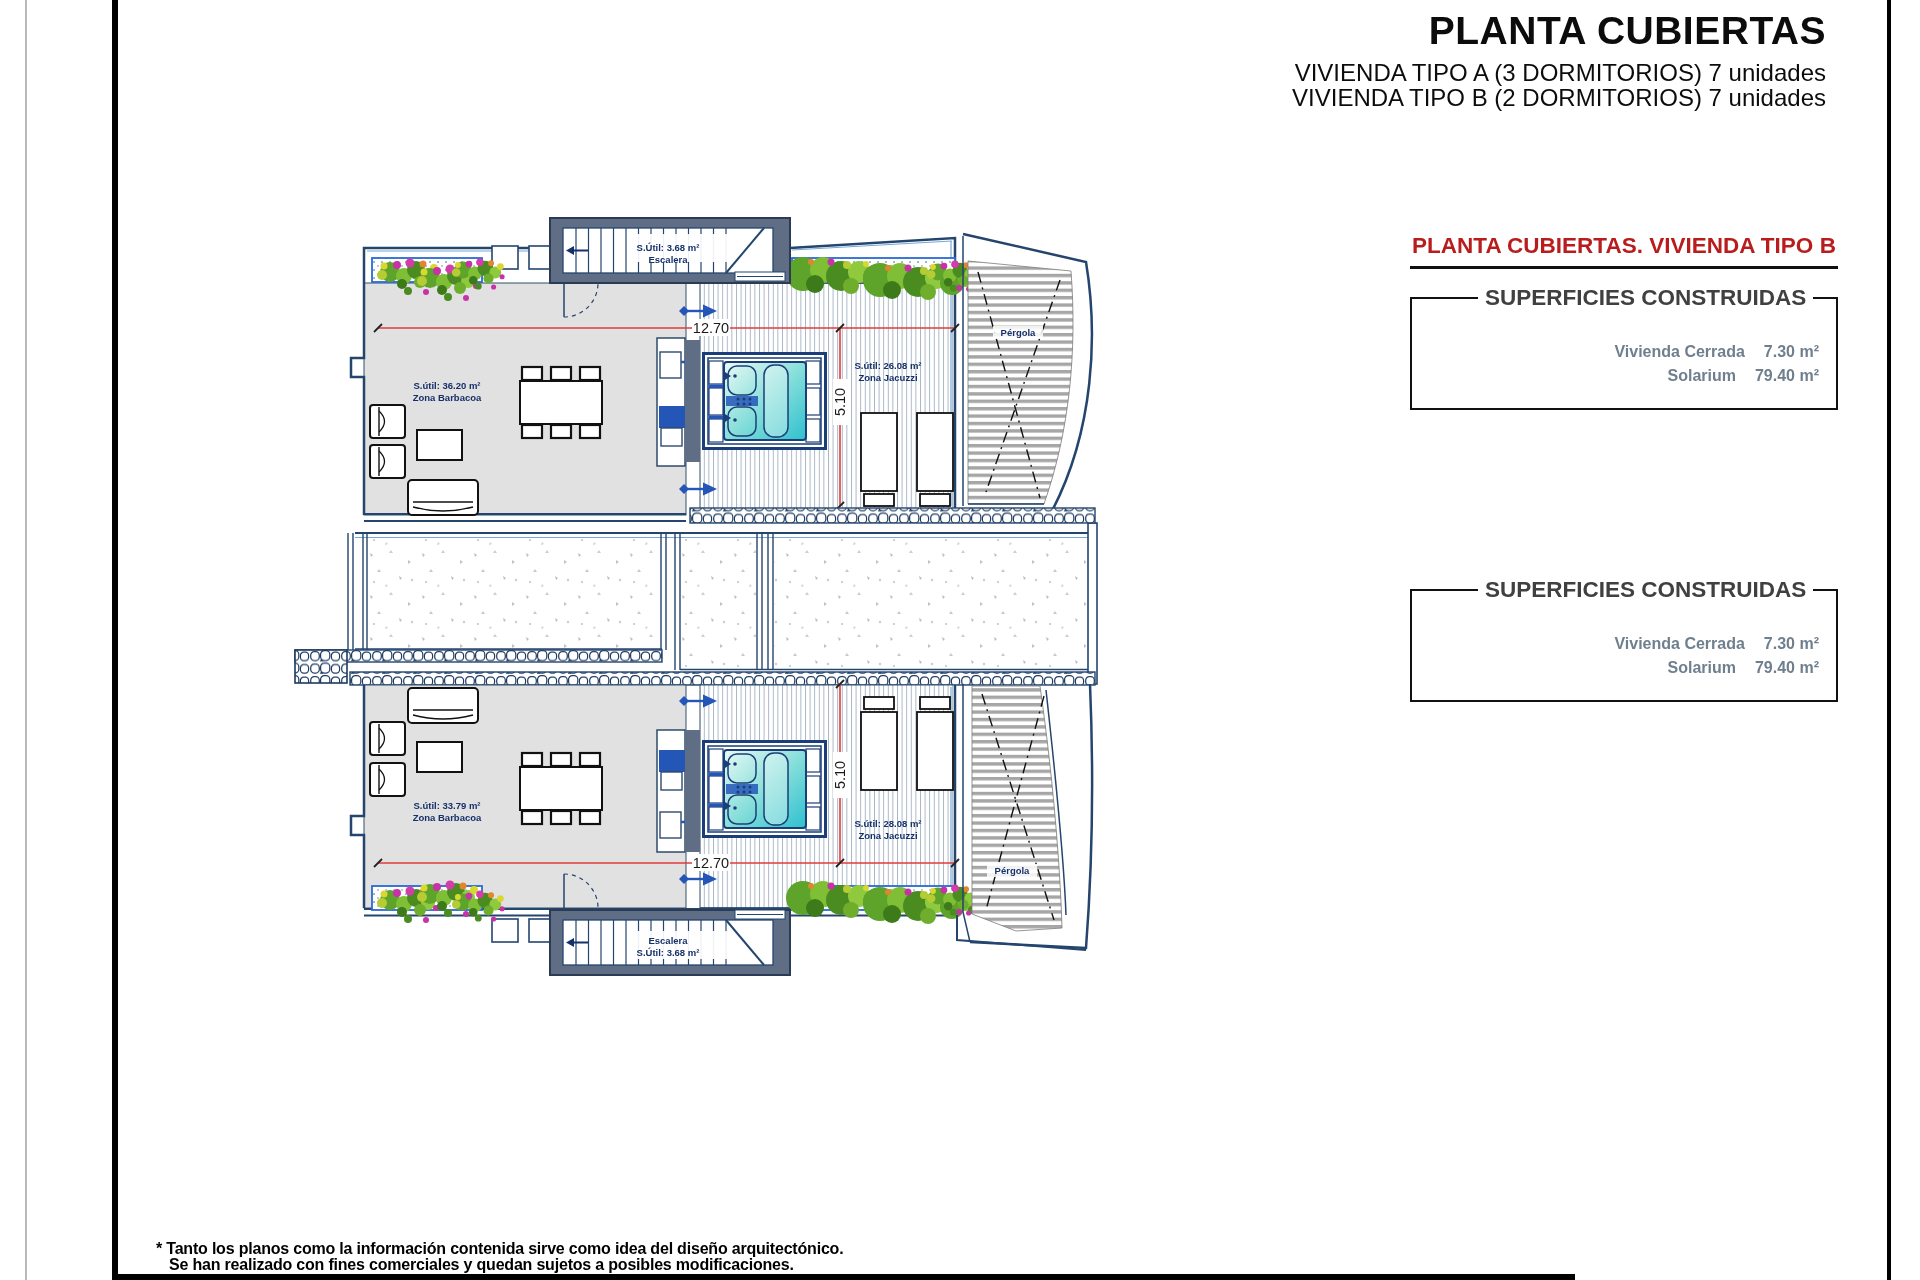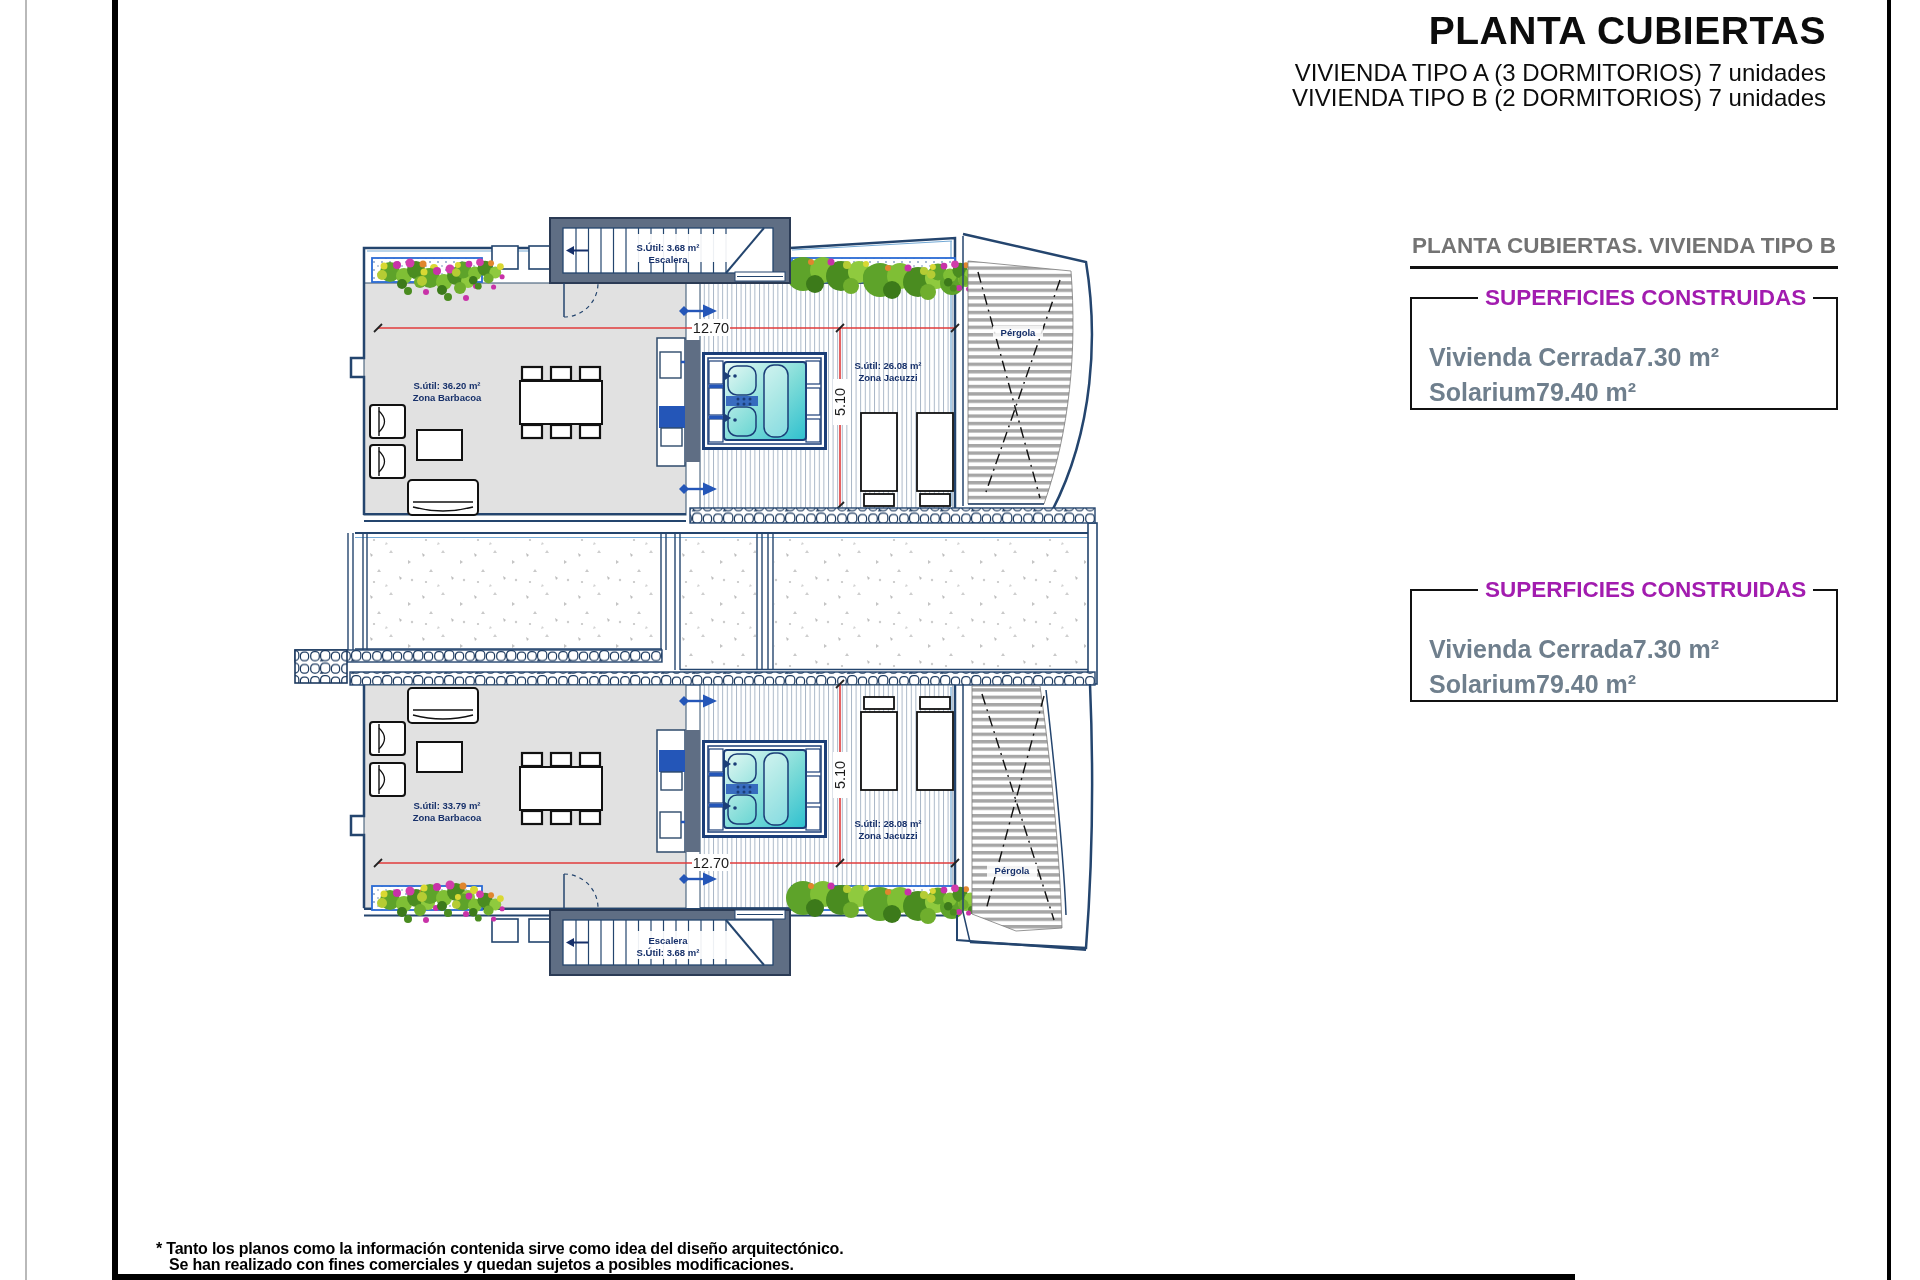--- a/index.html
+++ b/index.html
@@ -10,28 +10,28 @@
   .frame-thin-left{left:25px;top:0;width:2px;height:1280px;background:#b9b9b9;}
   .frame-left{left:112px;top:0;width:6px;height:1280px;background:#000;}
   .frame-right{left:1887px;top:0;width:4px;height:1280px;background:#000;}
   .frame-bottom{left:112px;top:1274px;width:1463px;height:6px;background:#000;}
   
   .title-block{top:2px;right:94px;text-align:right;color:#0c0c0c;}
   .title-main{font-size:39px;font-weight:700;line-height:58px;letter-spacing:.5px;}
   .title-sub{font-size:24px;font-weight:400;line-height:25px;}
   
   .sumbox{left:1410px;width:428px;}
-  .sumbox .heading{font-size:22.5px;font-weight:700;color:#737373;text-align:center;
+  .sumbox .heading{font-size:22.5px;font-weight:700;color:#b91c1c;text-align:center;
                    padding-bottom:7px;border-bottom:3px solid #111;white-space:nowrap;}
   .sumbox .frame{position:relative;margin-top:28px;border:2px solid #111;height:109px;}
   .sumbox .frame-title{position:absolute;top:-14px;left:66px;background:#fff;
-                       padding:0 7px;font-size:22.5px;font-weight:700;color:#a21caf;white-space:nowrap;}
+                       padding:0 7px;font-size:22.5px;font-weight:700;color:#404040;white-space:nowrap;}
   .sumbox .rows{margin-top:44px;padding:0 17px;display:flex;flex-direction:column;gap:6px;}
-  .sumbox .row{display:flex;justify-content:flex-start;
-               font-size:25px;font-weight:600;color:#6f7f8d;}
+  .sumbox .row{display:flex;justify-content:flex-end;
+               font-size:16px;font-weight:600;color:#6f7f8d;gap:19px;}
   
   .footnote{left:156px;top:1241px;font-size:16px;font-weight:600;color:#000000;line-height:16px;letter-spacing:-.2px;}
   .footnote .l2{margin-left:13px;}
   
   .lbl{font:700 9.5px "Liberation Sans",sans-serif;fill:#16306a;text-anchor:middle;}
   .dim{font:500 14.5px "Liberation Sans",sans-serif;fill:#1a1a1a;text-anchor:middle;}
   svg{position:absolute;left:0;top:0;}
 </style>
 </head>
 <body>

